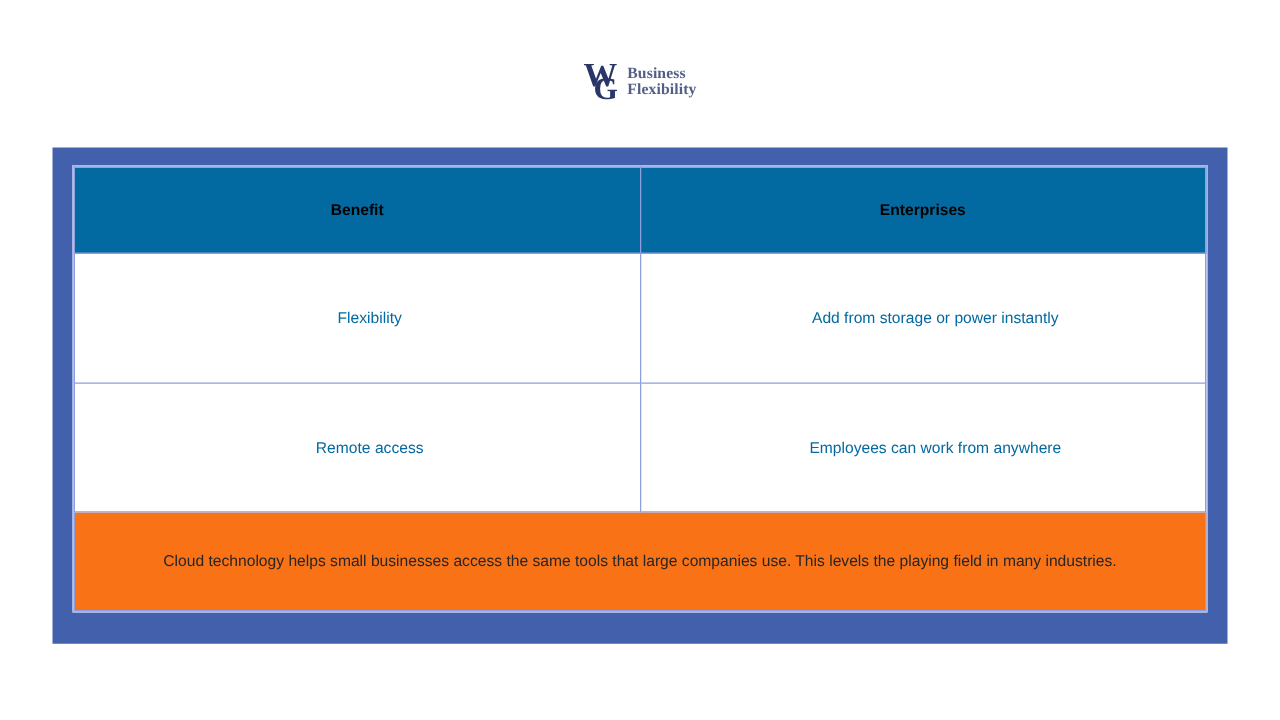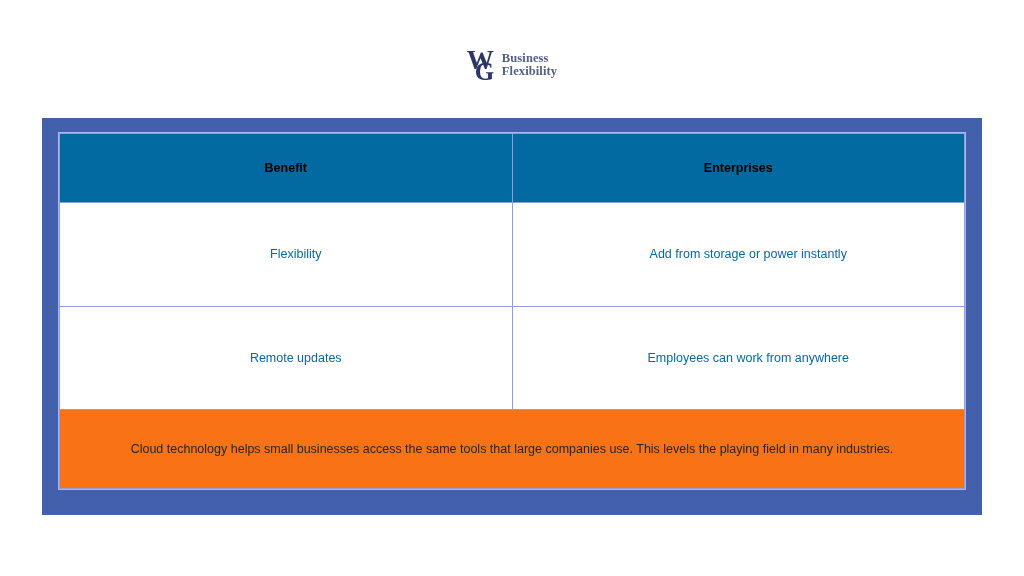--- a/index.html
+++ b/index.html
@@ -151,21 +151,21 @@
           <th>Benefit</th>
           <th>Enterprises</th>
         </tr>
       </thead>
       <tbody>
         <tr>
           <td>Flexibility</td>
           <td>Add from storage or power instantly</td>
         </tr>
         <tr>
-          <td>Remote updates</td>
+          <td>Remote access</td>
           <td>Employees can work from anywhere</td>
         </tr>
       </tbody>
       <tfoot>
         <tr>
           <td colspan="2">Cloud technology helps small businesses access the same tools that large companies use. This levels the playing field in many industries.</td>
         </tr>
       </tfoot>
     </table>
   </div>

